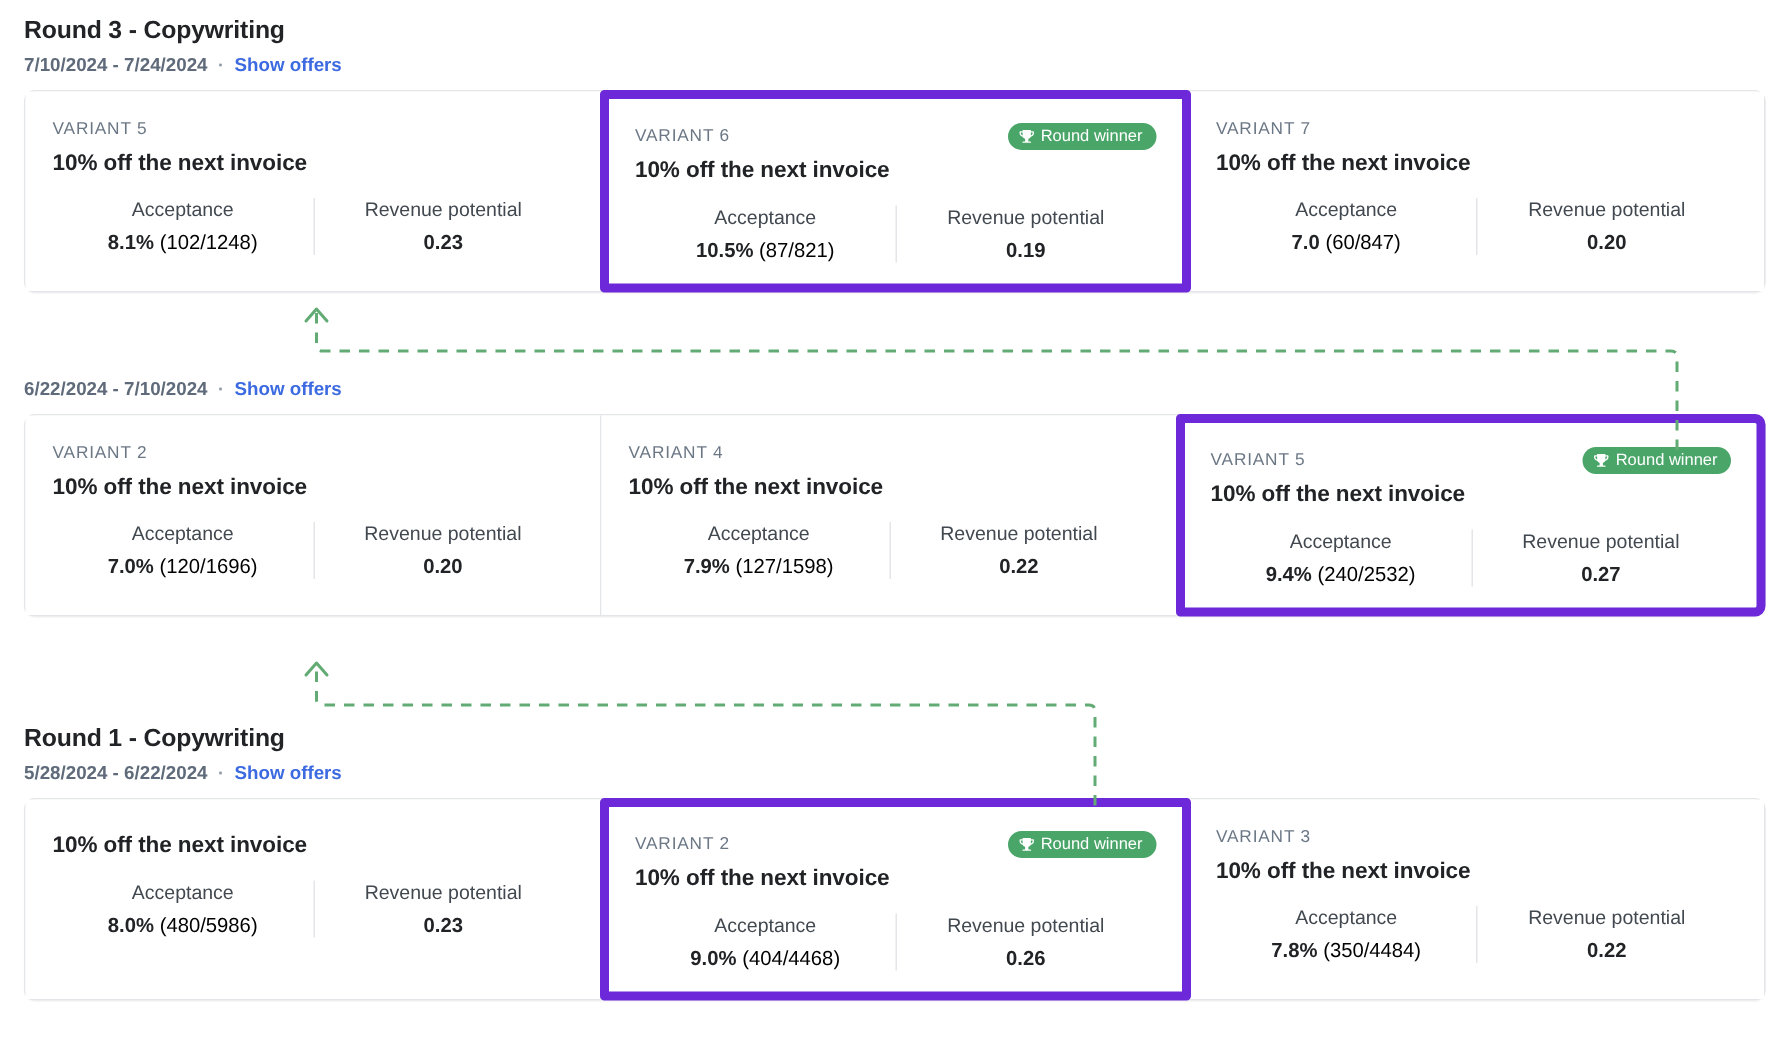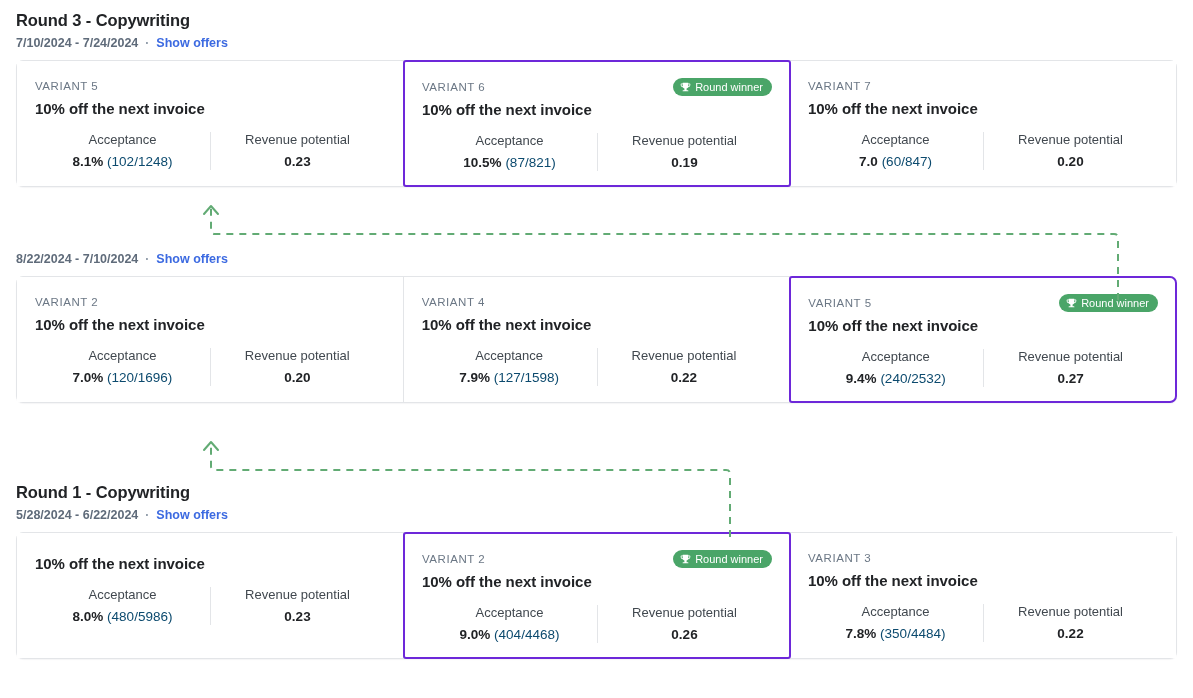--- a/index.html
+++ b/index.html
@@ -92,21 +92,21 @@
     position: relative;
     flex: 1 1 0;
     box-sizing: border-box;
     padding: 17px 18px 14px 18px;
     border-right: 1px solid #e3e5e8;
     background: #ffffff;
   }
   .variant:last-child { border-right: none; }
 
   .variant.winner {
-    border: 2px solid #6d28d9;
+    border: 6px solid #6d28d9;
     border-radius: 3px;
     margin: -1px;
     z-index: 3;
     padding: 16px 17px 13px 17px;
   }
   .variants .variant.winner.at-end   { border-radius: 3px 7px 7px 3px; }
 
   .variant-topline {
     display: flex;
     align-items: center;
@@ -174,21 +174,21 @@
     color: #41484f;
     line-height: 18px;
   }
   .metric-value {
     margin-top: 4px;
     font-size: 13.5px;
     line-height: 18px;
     color: #212326;
   }
   .metric-value .strong { font-weight: bold; }
-  .metric-value .muted { color: #0c4a6e; font-weight: normal; }
+  .metric-value .muted { color: #000000; font-weight: normal; }
 </style>
 </head>
 <body>
 
 <div class="page">
 
   <svg class="connectors" width="1193" height="698" viewBox="0 0 1193 698" fill="none">
 
     <path d="M 1118 300 L 1118 238 Q 1118 234 1114 234 L 215 234 Q 211 234 211 230 L 211 208" stroke="#62ab74" stroke-width="2" fill="none" stroke-dasharray="7 6" stroke-linecap="butt"></path>
     <path d="M 204 214 L 211 206 L 218 214" stroke="#62ab74" stroke-width="2" fill="none" stroke-linecap="round" stroke-linejoin="round"></path>
@@ -267,21 +267,21 @@
           </div>
         </div>
       </div>
 
     </div>
   </section>
 
   <section class="round" style="top:246px;">
     <div class="round-head">
       <div class="round-sub">
-        <span class="dates">8/22/2024 - 7/10/2024</span>
+        <span class="dates">6/22/2024 - 7/10/2024</span>
         <span class="dot">·</span>
         <a class="show-offers" href="#">Show offers</a>
       </div>
     </div>
 
     <div class="variants">
 
       <div class="variant">
         <div class="variant-topline">
           <span class="variant-label">VARIANT 2</span>

